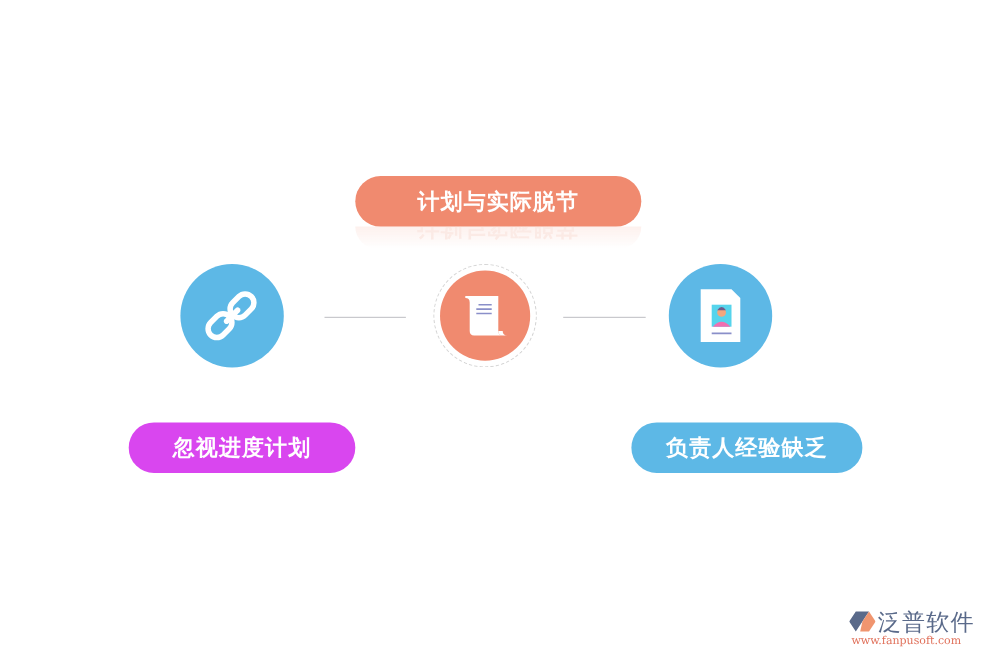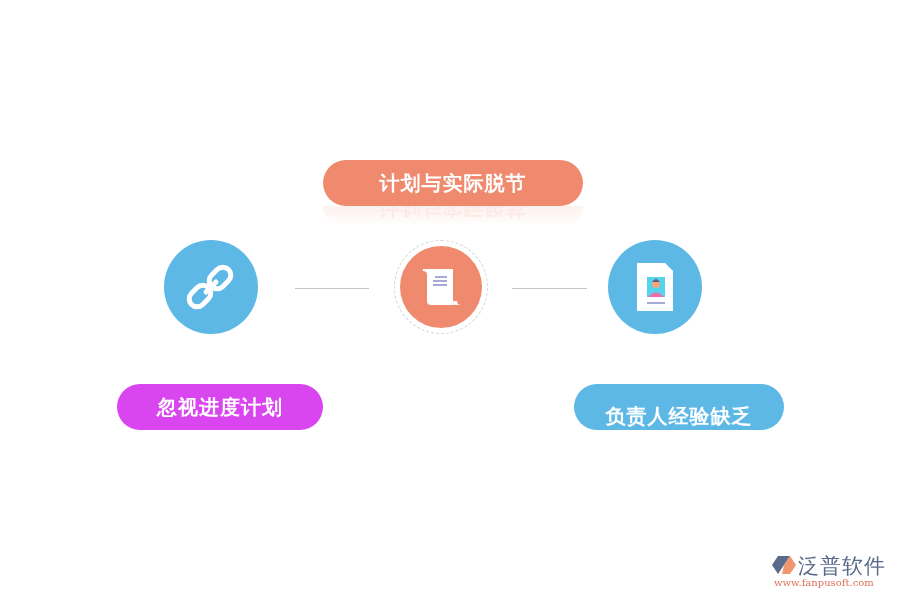--- a/index.html
+++ b/index.html
@@ -18,21 +18,21 @@
       position: absolute; left: 323px; top: 206px; width: 260px; height: 20px;
       overflow: hidden; opacity: 0.35;
       background: linear-gradient(to bottom, rgba(240,138,111,0.35), rgba(255,255,255,0));
       border-radius: 0 0 24px 24px;
     }
     .pill-reflect span {
       display: block; text-align: center; color: #f6c4b6; font-weight: bold; font-size: 20px;
       transform: scaleY(-1); margin-top: -12px; letter-spacing: 1px;
     }
     .pill-left { left: 117px; top: 384px; width: 206px; height: 46px; background: #d946ef; }
-    .pill-right { left: 574px; top: 384px; width: 210px; height: 46px; background: #5db8e6; align-items: flex-end; }
+    .pill-right { left: 574px; top: 384px; width: 210px; height: 46px; background: #5db8e6; }
     .circle {
       position: absolute; border-radius: 50%; display: flex; align-items: center; justify-content: center;
     }
     .c-left { left: 164px; top: 240px; width: 94px; height: 94px; background: #5db8e6; }
     .c-mid-ring { left: 394px; top: 240px; width: 92px; height: 92px; border: 1px dashed #d6d6d6; background: #fff; }
     .c-mid { width: 82px; height: 82px; background: #f08a6f; border-radius: 50%; display:flex; align-items:center; justify-content:center; }
     .c-right { left: 608px; top: 240px; width: 94px; height: 94px; background: #5db8e6; }
     .line { position: absolute; height: 1px; background: #c4c4c8; top: 288px; }
     .line-left { left: 295px; width: 74px; }
     .line-right { left: 512px; width: 75px; }

